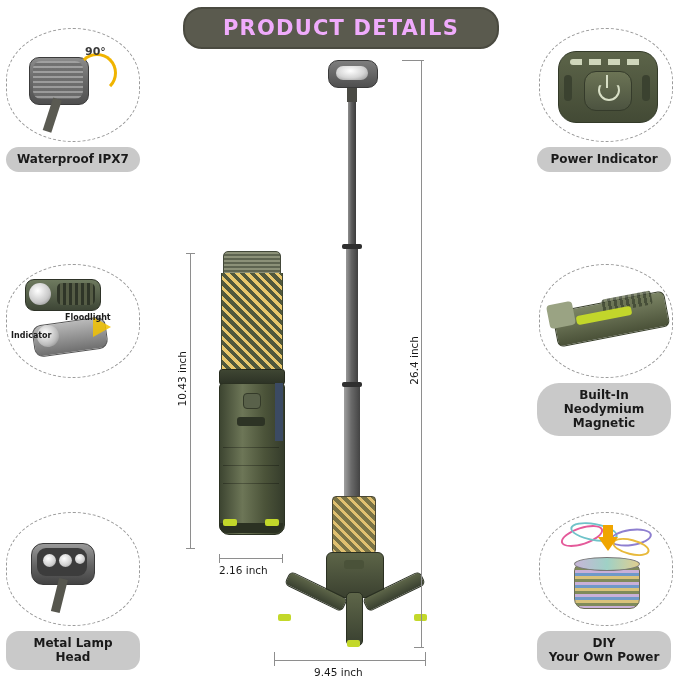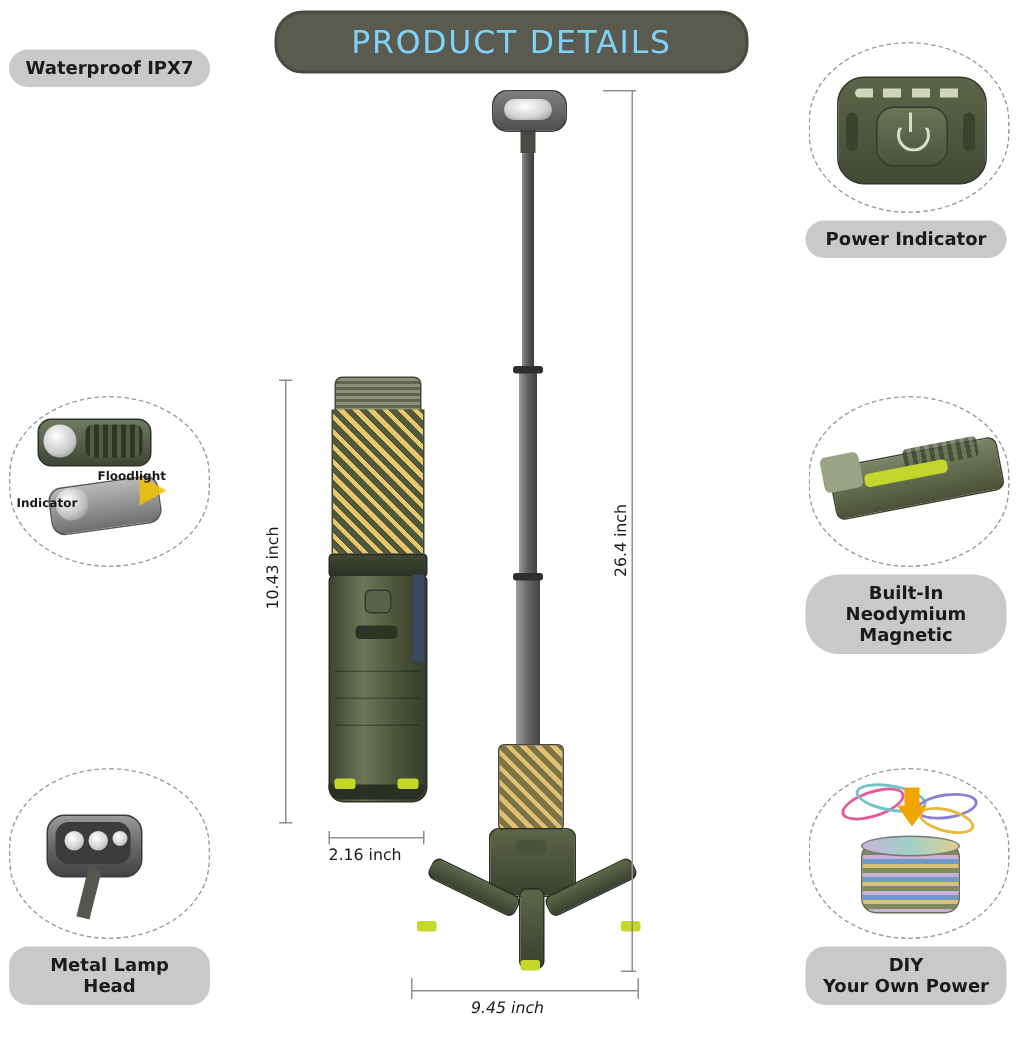--- a/index.html
+++ b/index.html
@@ -14,23 +14,23 @@
 
   
   .banner{
     position:absolute;left:183px;top:7px;width:312px;height:38px;
     background:#5a5a4e;
     border-radius:19px;
     border:2px solid #4a4a40;
     display:flex;align-items:center;justify-content:center;
   }
   .banner-text{
-    color:#7dd3fc;
+    color:#f0abfc;
     font-family:"DejaVu Sans", sans-serif;
-    font-weight:normal;
+    font-weight:bold;
     font-size:21px;
     letter-spacing:1.2px;
   }
 
   
   .cell{position:absolute;width:150px;}
   .thumb{
     width:132px;height:112px;
     border:1.6px dashed #9a9a9a;
     border-radius:50%/46%;
@@ -180,20 +180,27 @@
 </head>
 <body>
 
 <div class="root">
 
   <div class="banner">
     <span class="banner-text">PRODUCT DETAILS</span>
   </div>
 
   <div class="cell" style="left:6px;top:28px;">
+    <div class="thumb">
+      <div class="sh wp-head"></div>
+      <div class="sh wp-lines"></div>
+      <div class="sh wp-stem"></div>
+      <div class="sh wp-arc"></div>
+      <div class="sh wp-ang">90°</div>
+    </div>
     <div class="caption">Waterproof IPX7</div>
   </div>
 
   <div class="cell" style="left:6px;top:264px;">
     <div class="thumb">
       <div class="sh fl-body1"></div>
       <div class="sh fl-lens1"></div>
       <div class="sh fl-grid1"></div>
       <div class="sh fl-body2"></div>
       <div class="sh fl-lens2"></div>
@@ -303,16 +310,16 @@
     <div class="dim-lbl" style="left:43px;top:518px;text-align:right;">2.16 inch</div>
 
     <div class="dim-line" style="left:245px;top:14px;width:1px;height:588px;"></div>
     <div class="tick" style="left:226px;top:14px;width:22px;height:1px;"></div>
     <div class="tick" style="left:238px;top:601px;width:10px;height:1px;"></div>
     <div class="dim-lbl dim-v" style="left:232px;top:290px;">26.4 inch</div>
 
     <div class="dim-line" style="left:98px;top:614px;width:152px;height:1px;"></div>
     <div class="tick" style="left:98px;top:606px;width:1px;height:14px;"></div>
     <div class="tick" style="left:249px;top:606px;width:1px;height:14px;"></div>
-    <div class="dim-lbl" style="left:138px;top:620px;font-style:italic;">9.45 inch</div>
+    <div class="dim-lbl" style="left:138px;top:620px;">9.45 inch</div>
   </div>
 
 </div>
 
 </body></html>

